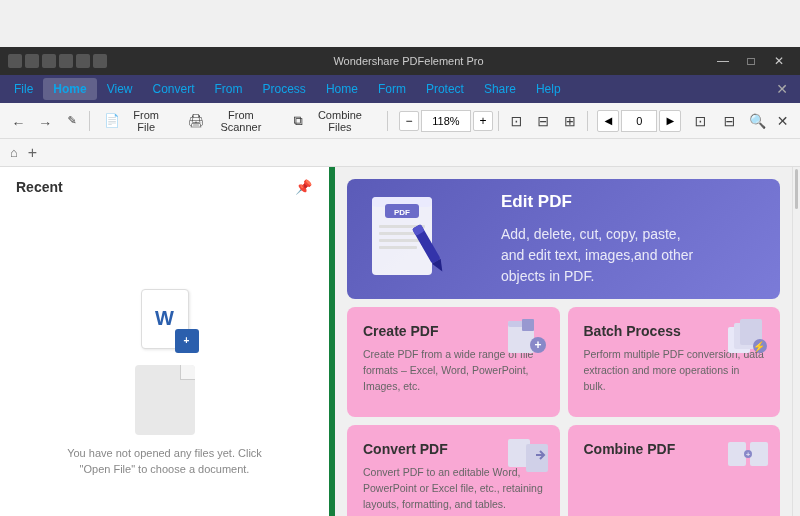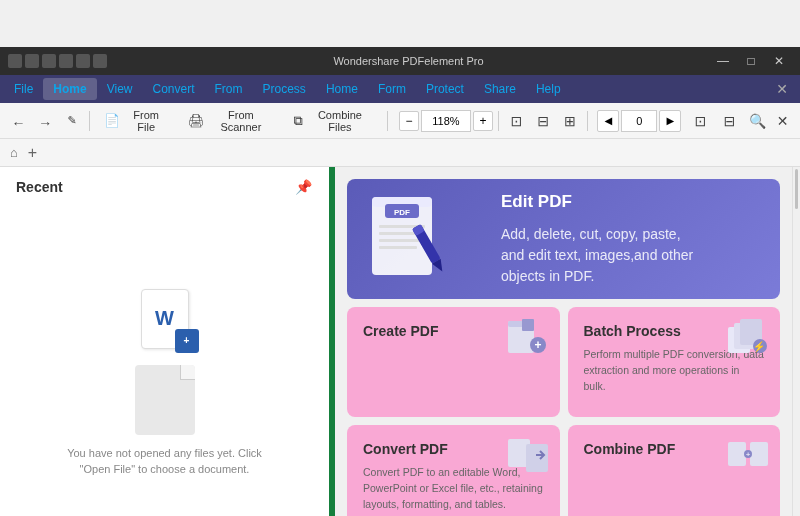--- a/index.html
+++ b/index.html
@@ -411,20 +411,21 @@
       <div class="edit-pdf-content">
         <div class="edit-pdf-title">Edit PDF</div>
         <div class="edit-pdf-desc">Add, delete, cut, copy, paste, and edit text, images,and other objects in PDF.</div>
       </div>
     </div>
 
     <div class="cards-grid">
 
       <div class="card">
         <div class="card-title">Create PDF</div>
+        <div class="card-desc">Create PDF from a wide range of file formats – Excel, Word, PowerPoint, Images, etc.</div>
         <div class="card-icon">
           <svg width="40" height="35" viewBox="0 0 40 35">
             <rect x="0" y="2" width="26" height="32" rx="2" fill="#e0e0f0"></rect>
             <rect x="0" y="2" width="26" height="6" rx="2" fill="#c8c8e8"></rect>
             <rect x="14" y="0" width="12" height="12" rx="1" fill="#9898d0"></rect>
             <circle cx="30" cy="26" r="8" fill="#8888c8"></circle>
             <text x="30" y="30" text-anchor="middle" font-size="12" fill="white" font-weight="bold">+</text>
           </svg>
         </div>
       </div>

